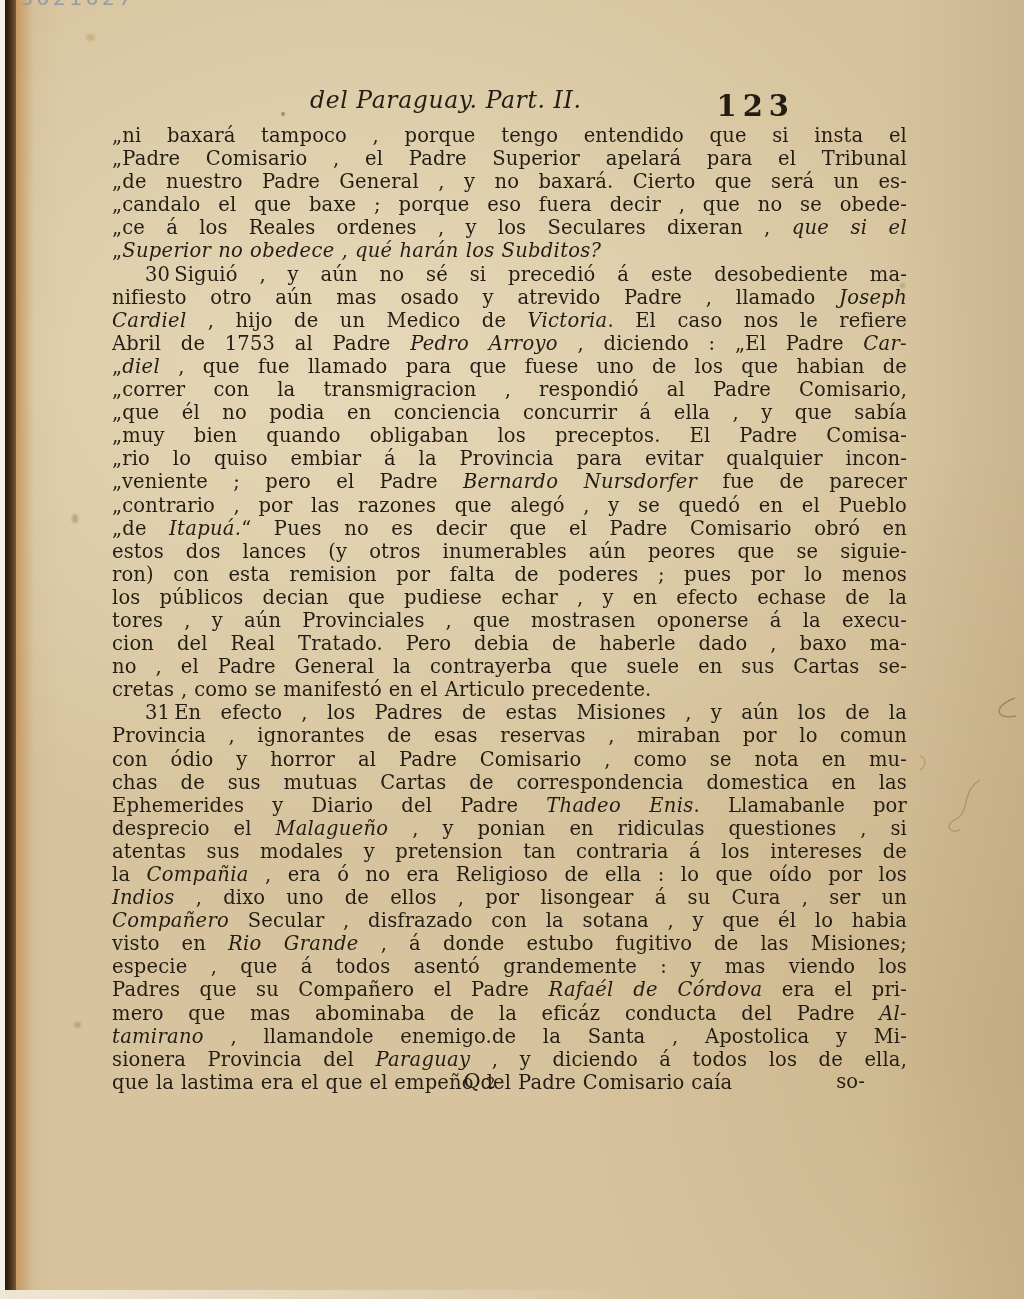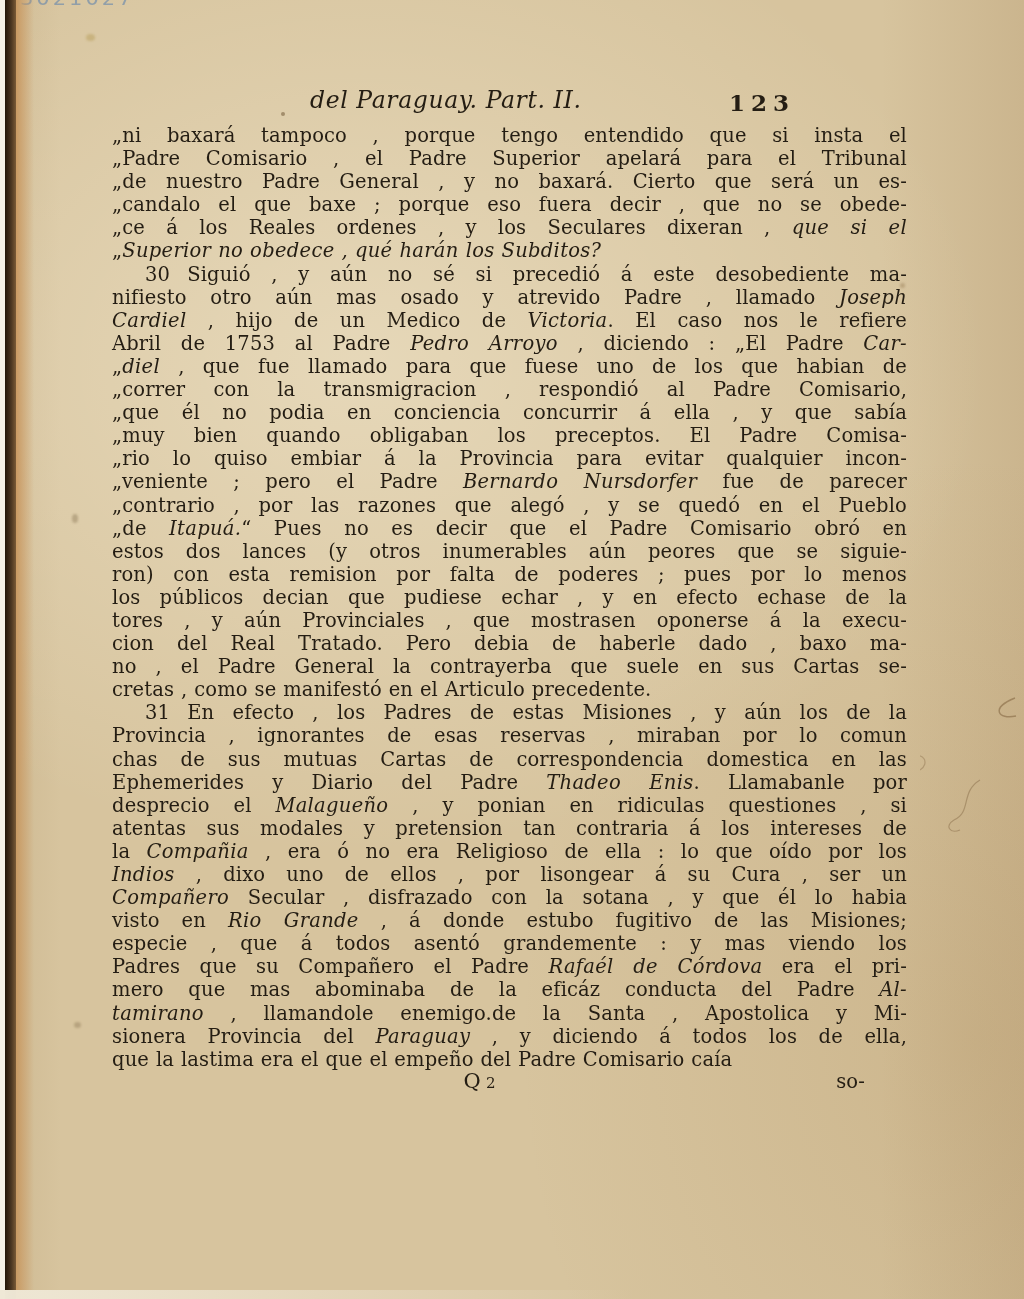--- a/index.html
+++ b/index.html
@@ -41,36 +41,36 @@
     position: absolute; left: 112px; top: 86px; width: 795px; height: 34px;
     color: #241d13;
   }
   .running-title {
     position: absolute; left: 198px; top: 0;
     font-style: italic; font-size: 23.5px; letter-spacing: 0.6px;
     white-space: nowrap;
   }
   .page-number {
     position: absolute; right: 112px; top: 3px;
-    font-size: 23px; letter-spacing: 6px; font-weight: bold;
+    font-size: 29px; letter-spacing: 6px; font-weight: bold;
     white-space: nowrap;
   }
 
   .text-block {
     position: absolute; left: 112px; top: 124px; width: 795px;
     font-size: 19.5px; line-height: 23.1px;
     color: #241d13;
     letter-spacing: 0.15px;
     word-spacing: 0.5px;
   }
   .line { text-align: justify; text-align-last: justify; }
   .line.last { text-align-last: left; }
   .line.indent { text-indent: 33px; }
   .line em { font-style: italic; letter-spacing: 0.3px; }
-  .line .sp { margin-right: 17px; }
+  .line .sp { margin-right: 4px; }
 
   .sig-row { position: relative; height: 26px; margin-top: 1px; }
   .sig-mark {
     position: absolute; left: 50%; transform: translateX(-46px);
     font-size: 21px; white-space: nowrap;
   }
   .sig-mark .small-num { font-size: 15px; margin-left: 5px; }
   .catchword { position: absolute; right: 42px; font-size: 19.5px; }
 
   
@@ -118,20 +118,21 @@
       <div class="line"><span>„de </span><em>Itapuá.</em><span>“ Pues no es decir que el Padre Comisario obró en</span></div>
       <div class="line"><span>estos dos lances (y otros inumerables aún peores que se siguie-</span></div>
       <div class="line"><span>ron) con esta remision por falta de poderes ; pues por lo menos</span></div>
       <div class="line"><span>los públicos decian que pudiese echar , y en efecto echase de la</span></div>
       <div class="line"><span>tores , y aún Provinciales , que mostrasen oponerse á la execu-</span></div>
       <div class="line"><span>cion del Real Tratado. Pero debia de haberle dado , baxo ma-</span></div>
       <div class="line"><span>no , el Padre General la contrayerba que suele en sus Cartas se-</span></div>
       <div class="line last"><span>cretas , como se manifestó en el Articulo precedente.</span></div>
       <div class="line indent"><span class="sp">31</span><span>En efecto , los Padres de estas Misiones , y aún los de la</span></div>
       <div class="line"><span>Provincia , ignorantes de esas reservas , miraban por lo comun</span></div>
+      <div class="line"><span>con ódio y horror al Padre Comisario , como se nota en mu-</span></div>
       <div class="line"><span>chas de sus mutuas Cartas de correspondencia domestica en las</span></div>
       <div class="line"><span>Ephemerides y Diario del Padre </span><em>Thadeo Enis</em><span>. Llamabanle por</span></div>
       <div class="line"><span>desprecio el </span><em>Malagueño</em><span> , y ponian en ridiculas questiones , si</span></div>
       <div class="line"><span>atentas sus modales y pretension tan contraria á los intereses de</span></div>
       <div class="line"><span>la </span><em>Compañia</em><span> , era ó no era Religioso de ella : lo que oído por los</span></div>
       <div class="line"><em>Indios</em><span> , dixo uno de ellos , por lisongear á su Cura , ser un</span></div>
       <div class="line"><em>Compañero</em><span> Secular , disfrazado con la sotana , y que él lo habia</span></div>
       <div class="line"><span>visto en </span><em>Rio Grande</em><span> , á donde estubo fugitivo de las Misiones;</span></div>
       <div class="line"><span>especie , que á todos asentó grandemente : y mas viendo los</span></div>
       <div class="line"><span>Padres que su Compañero el Padre </span><em>Rafaél de Córdova</em><span> era el pri-</span></div>

